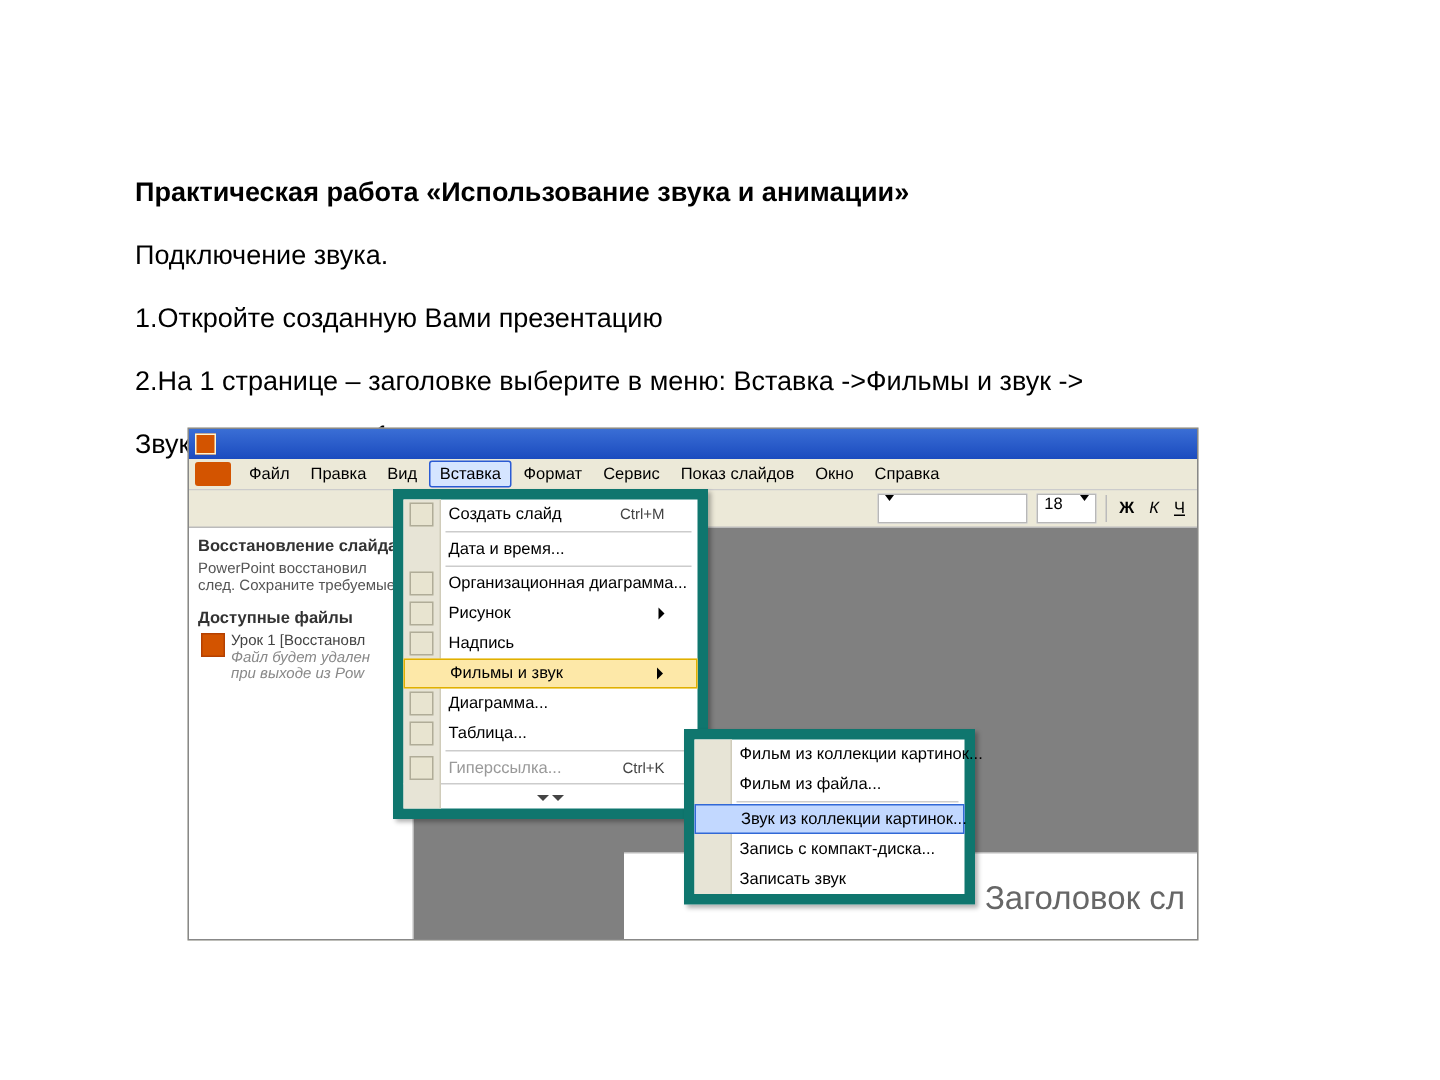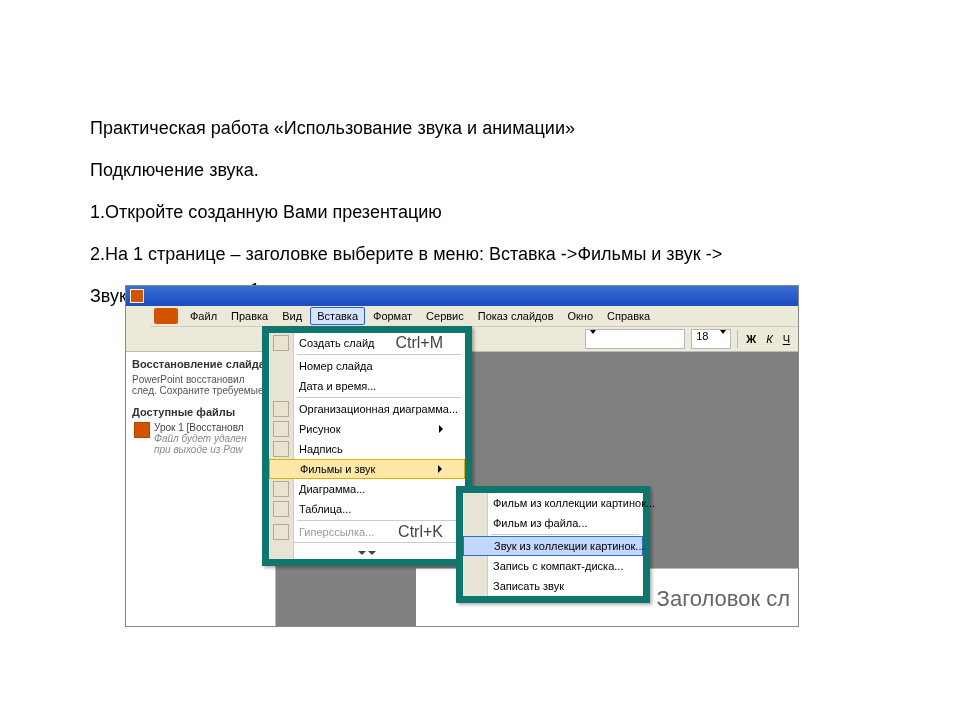--- a/index.html
+++ b/index.html
@@ -10,21 +10,21 @@
     font-family: Arial, Helvetica, sans-serif;
     color: #000;
     position: relative;
     overflow: hidden;
   }
   .doc {
     padding: 110px 70px 0 90px;
     font-size: 18px;
     line-height: 2.0;
   }
-  .doc .title { font-weight: normal; }
+  .doc .title { font-weight: bold; }
   .doc p { margin: 0 0 6px 0; }
 
   .screenshot {
     position: absolute;
     left: 125px;
     top: 285px;
     width: 672px;
     height: 340px;
     border: 1px solid #888;
     background: #ece9d8;
@@ -58,21 +58,20 @@
   .tbar .spacer { flex: 1; }
   
   .menubar {
     height: 20px;
     display: flex;
     align-items: center;
     gap: 2px;
     padding: 0 4px;
     border-bottom: 1px solid #ccc;
     background: #ece9d8;
-    margin-left: 24px;
   }
   .menubar span {
     padding: 2px 6px;
     border-radius: 2px;
   }
   .menubar .m-icon {
     width: 12px; height: 12px;
     background: #d35400;
     display: inline-block;
     margin-right: 4px;
@@ -182,21 +181,21 @@
     align-items: center;
     padding: 0 22px 0 30px;
     white-space: nowrap;
   }
   .menu .mi.sep {
     height: 1px;
     background: #ccc;
     margin: 1px 4px 1px 28px;
     padding: 0;
   }
-  .menu .mi .hint { margin-left: auto; color: #444; font-size: 16px; }
+  .menu .mi .hint { margin-left: auto; color: #444; font-size: 10px; }
   .menu .mi .arrow {
     margin-left: auto;
     width: 0; height: 0;
     border-top: 4px solid transparent;
     border-bottom: 4px solid transparent;
     border-left: 4px solid #000;
   }
   .menu .mi.dis { color: #999; justify-content: center; }
   .menu .mi.hl { background: #fde8a8; border: 1px solid #e0b000; box-sizing: border-box; }
   .menu .mi.hl2 { background: #c2d8ff; border: 1px solid #3168d6; box-sizing: border-box; }
@@ -295,23 +294,20 @@
 
   <div id="menu-insert" class="menu">
     <div class="strip"></div>
     <div class="mi">
       <span class="ic"></span>
       <span>Создать слайд</span>
       <span class="hint">Ctrl+M</span>
     </div>
     <div class="mi sep"></div>
     <div class="mi">
-      <span>Номер слайда</span>
-    </div>
-    <div class="mi">
       <span>Дата и время...</span>
     </div>
     <div class="mi sep"></div>
     <div class="mi">
       <span class="ic"></span>
       <span>Организационная диаграмма...</span>
     </div>
     <div class="mi">
       <span class="ic"></span>
       <span>Рисунок</span>

